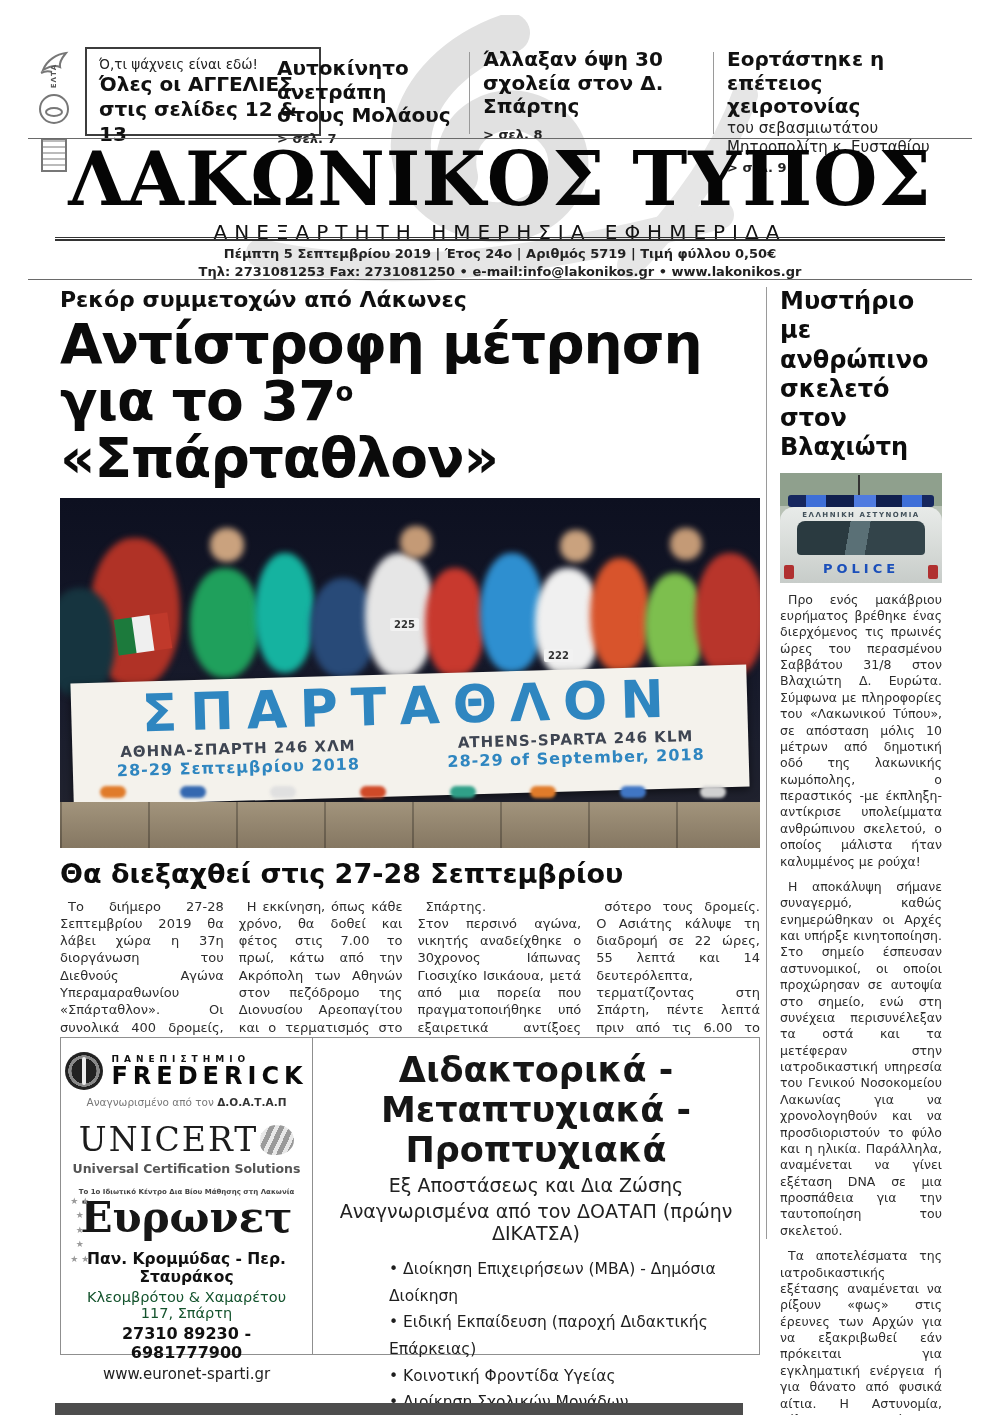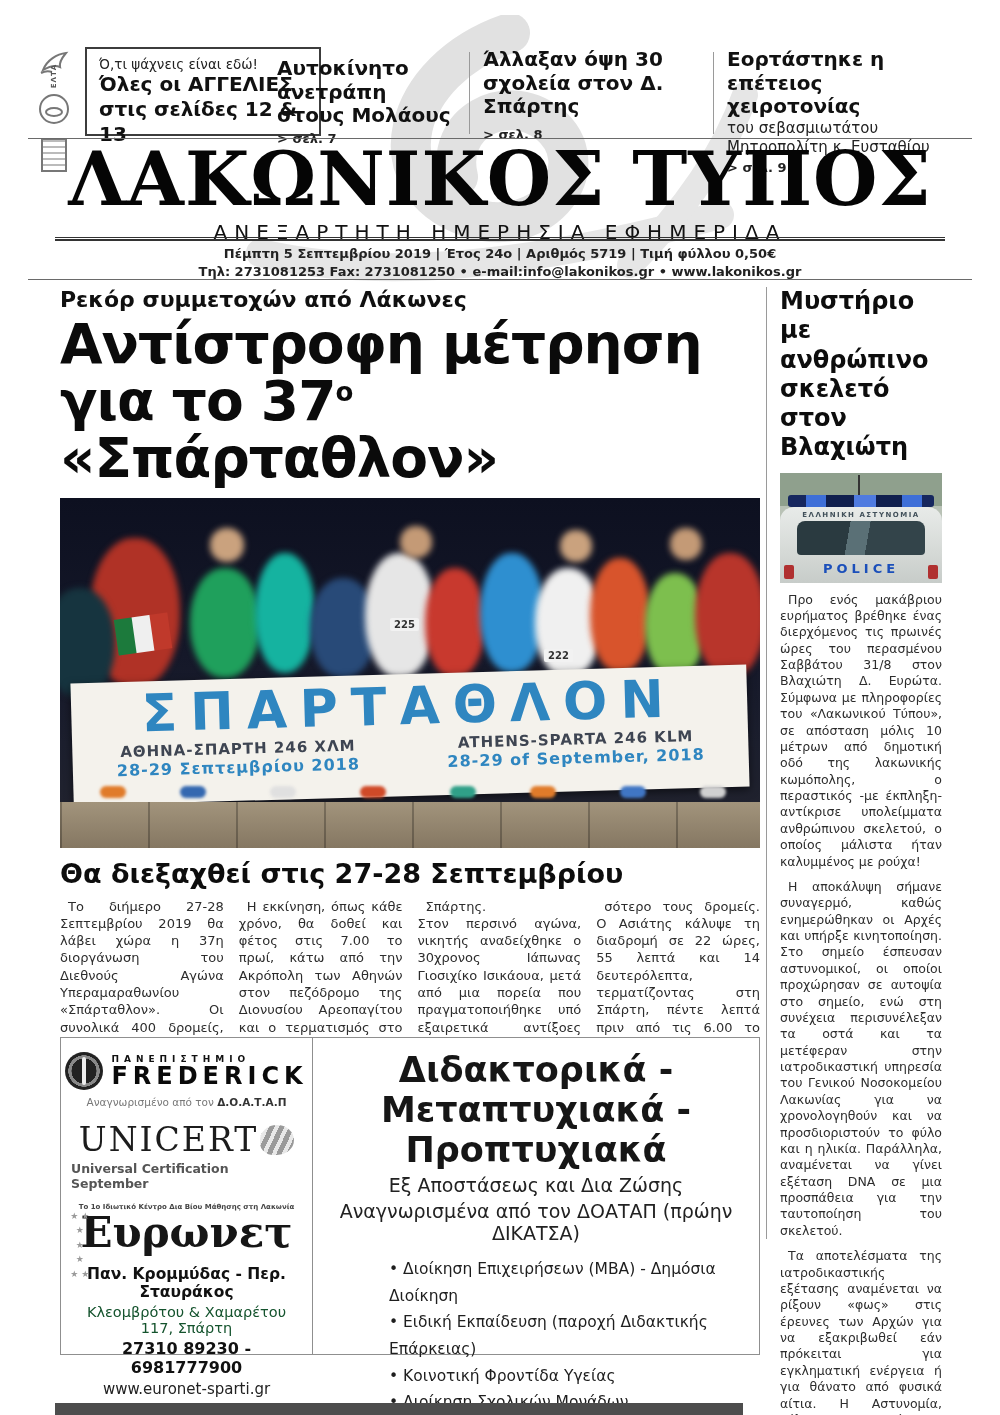--- a/index.html
+++ b/index.html
@@ -258,21 +258,21 @@
         <div class="fred-text">
           <div class="u">ΠΑΝΕΠΙΣΤΗΜΙΟ</div>
           <div class="n">FREDERICK</div>
         </div>
       </div>
       <div class="recog"><span>Αναγνωρισμένο από τον </span><b>Δ.Ο.Α.Τ.Α.Π</b></div>
       <div class="unicert-row">
         <div class="unicert-name">UNICERT</div>
         <div class="globe"></div>
       </div>
-      <div class="unicert-tag">Universal Certification September</div>
+      <div class="unicert-tag">Universal Certification Solutions</div>
       <div class="euro-block">
         <div class="euro-stars">★ ★<br>★<br>★<br>★<br>★ ★</div>
         <div class="euro-small">Το 1ο Ιδιωτικό Κέντρο Δια Βίου Μάθησης στη Λακωνία</div>
         <div class="euro-name">Ευρωνετ</div>
       </div>
       <div class="euro-contacts">
         <div class="c1">Παν. Κρομμύδας - Περ. Σταυράκος</div>
         <div class="c2">Κλεομβρότου &amp; Χαμαρέτου 117, Σπάρτη</div>
         <div class="c3">27310 89230  -  6981777900</div>
         <div class="c4">www.euronet-sparti.gr</div>

